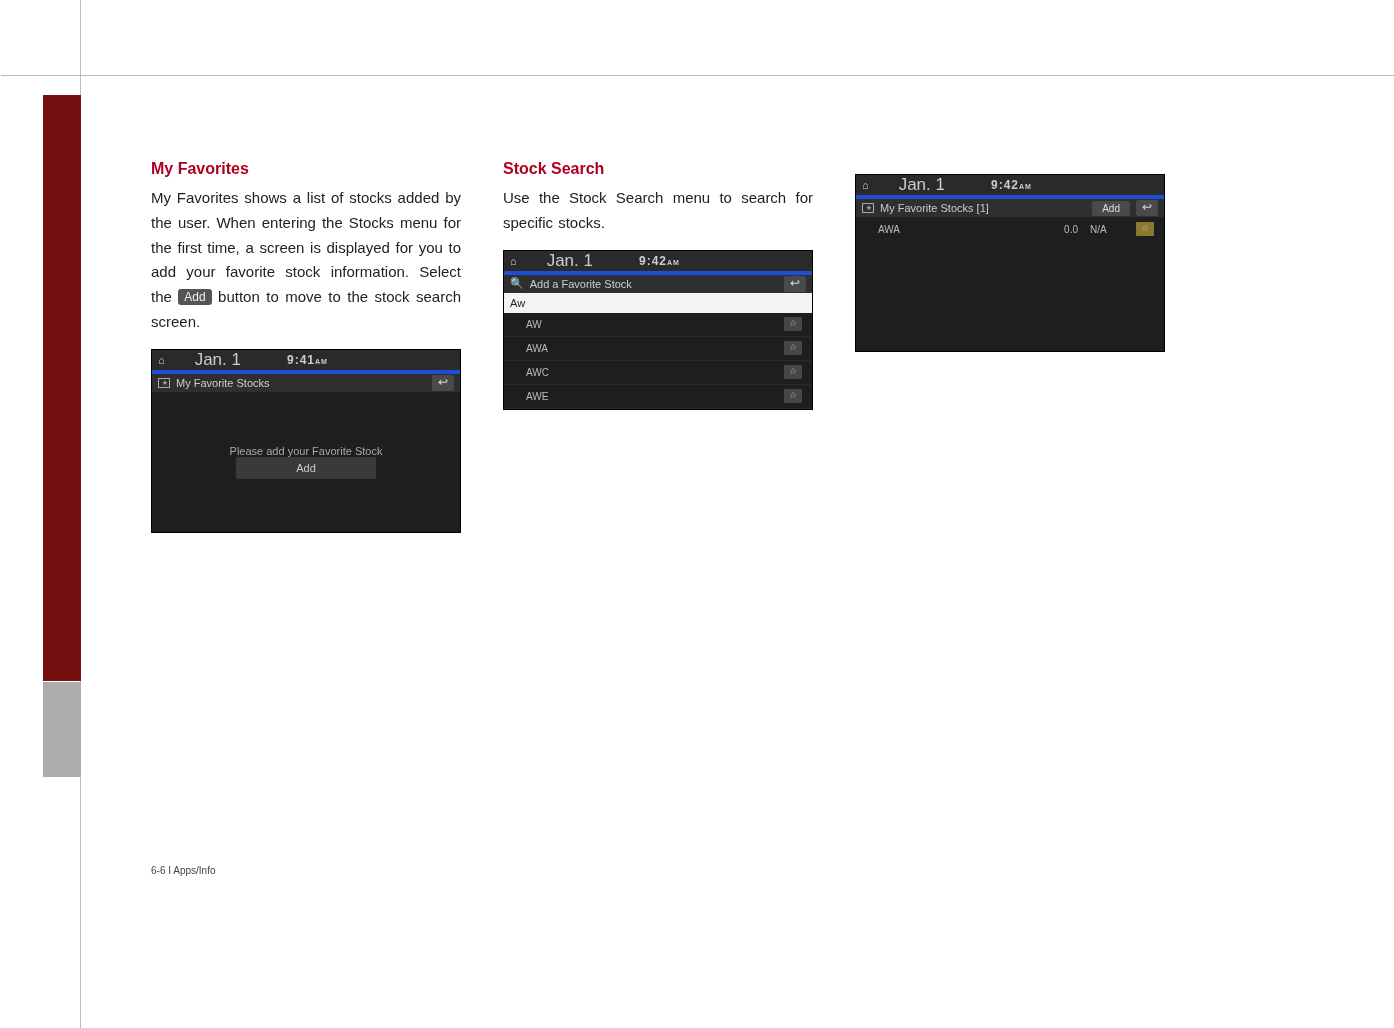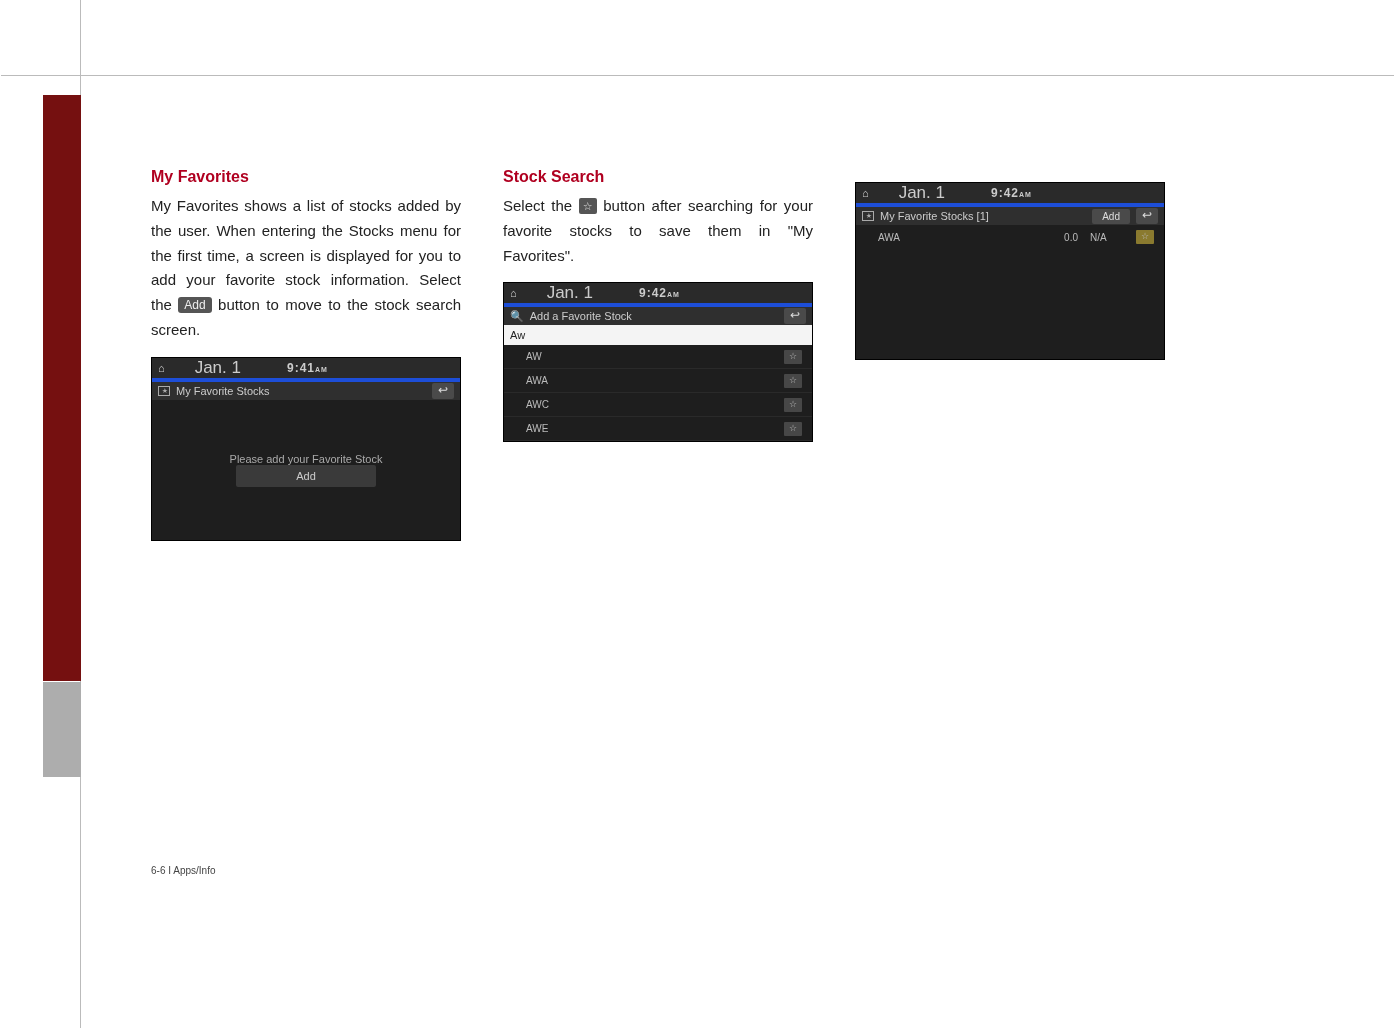--- a/index.html
+++ b/index.html
@@ -27,21 +27,20 @@
     left: -80px; top: 75px;
     width: 1394px; height: 1px;
     background: #bbb;
   }
   .content {
     position: absolute;
     left: 70px; top: 160px;
     width: 1100px;
     display: flex;
     gap: 42px;
-    margin-top: 8px;
   }
   .col { width: 310px; }
   .heading { color: #b00020; font-weight: bold; font-size: 16px; margin-bottom: 8px; }
   .body-text { font-size: 15px; line-height: 1.65; text-align: justify; color: #222; word-spacing: 1px; }
   .inline-btn {
     display: inline-block;
     background: #555; color: #eee;
     border-radius: 3px;
     padding: 0 6px;
     font-size: 12px;
@@ -214,25 +213,21 @@
         </div>
         <div class="ss-body-1">
           <div>Please add your Favorite Stock</div>
           <div class="ss-add-btn">Add</div>
         </div>
       </div>
     </div>
 
     <div class="col">
       <div class="heading">Stock Search</div>
-      <div class="body-text">
-        <span>Select the </span>
-        <span class="inline-star-btn">☆</span>
-        <span> button after searching for your favorite stocks to save them in "My Favorites".</span>
-      </div>
+      <div class="body-text">Use the Stock Search menu to search for specific stocks.</div>
 
       <div class="screenshot">
         <div class="ss-statusbar">
           <span class="ss-home">⌂</span>
           <span class="ss-date">Jan. 1</span>
           <span class="ss-time">
             <span>9:42</span><span class="ss-time-suffix">AM</span>
           </span>
           <span class="spacer"></span>
         </div>

